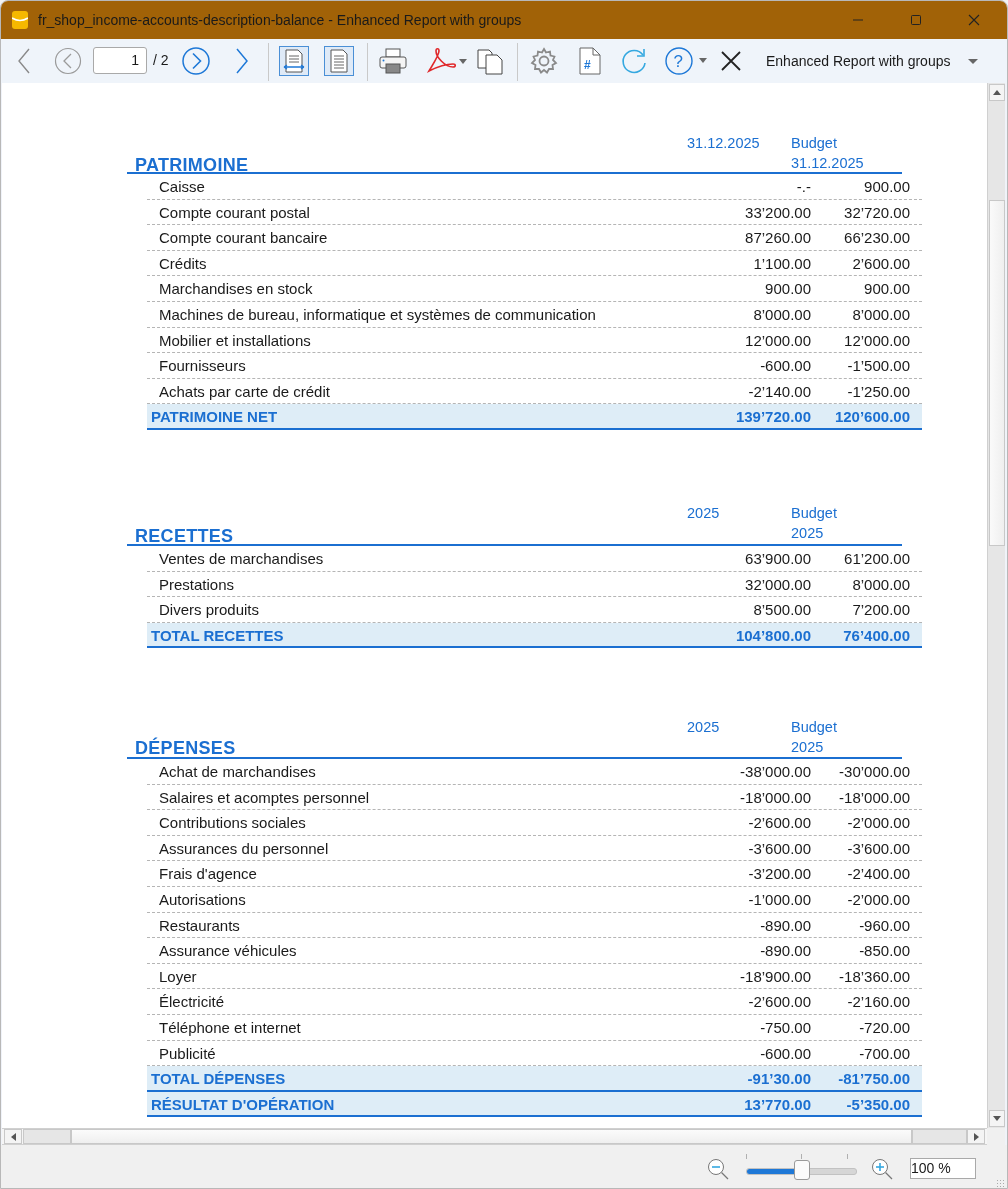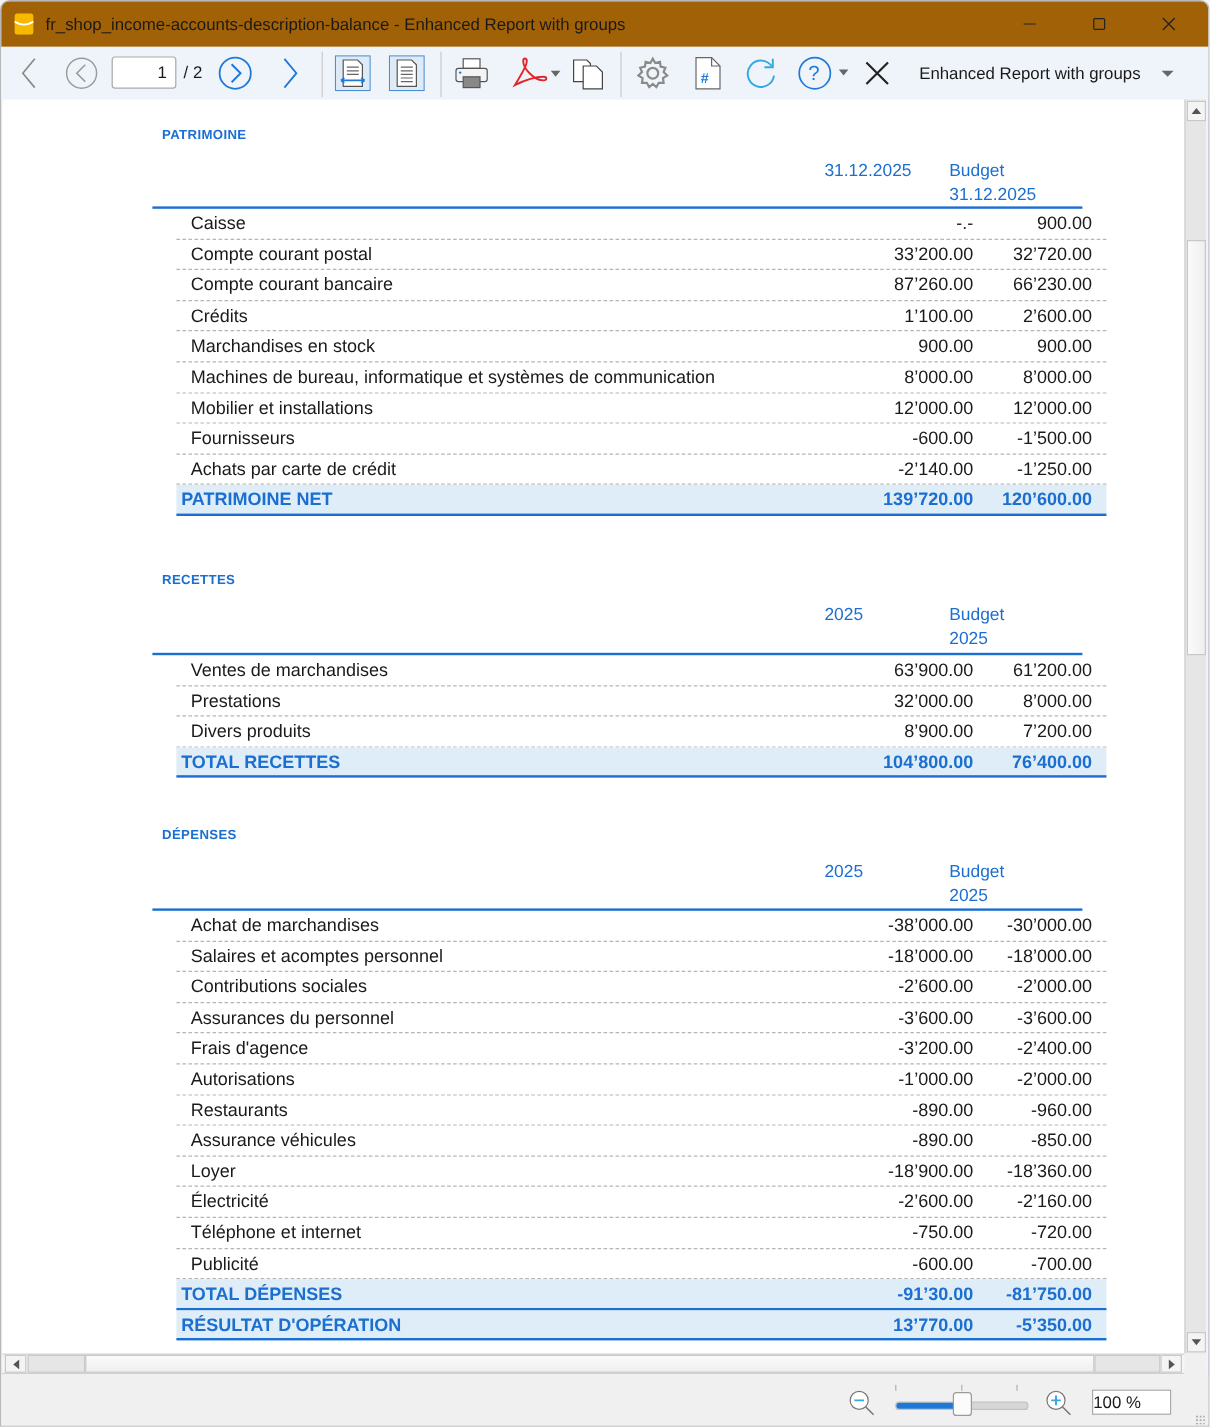--- a/index.html
+++ b/index.html
@@ -56,21 +56,21 @@
   .zoom-in { position: absolute; left: 870px; top: 13px; }
   .zslider { position: absolute; left: 745px; top: 23px; width: 111px; height: 7px; background: #d6d6d6; border: 1px solid #c2c2c2; border-radius: 3px; }
   .zslider-fill { position: absolute; left: 0; top: 0; height: 5px; background: #1e78d7; border-radius: 3px; }
   .zslider-thumb { position: absolute; top: 15px; width: 16px; height: 20px; background: #fbfbfb; border: 1px solid #9a9a9a; border-radius: 3px; }
   .ztick { position: absolute; top: 9px; width: 1px; height: 5px; background: #b0b0b0; }
   .zoom-value { position: absolute; left: 909px; top: 13px; width: 66px; height: 21px; border: 1px solid #a9a9a9; background: #fff; font-size: 14px; line-height: 19px; }
   .grip { position: absolute; right: 3px; bottom: 3px; width: 8px; height: 8px; background-image: radial-gradient(#aaa 1px, transparent 1px); background-size: 3px 3px; }
 
   
   .report { position: absolute; left: 125px; top: 0; width: 775px; }
-  .section-title { position: absolute; left: 8px; font-size: 11px; font-weight: bold; color: #1b6fd1; letter-spacing: 0.3px; }
+  .section-title { position: absolute; left: 8px; font-size: 18px; font-weight: bold; color: #1b6fd1; letter-spacing: 0.3px; margin-top: 48px; }
   .col-head { position: absolute; font-size: 14.5px; font-weight: normal; color: #1b6fd1; text-align: left; line-height: 20px; }
   .col-head.c1 { left: 560px; width: 104px; }
   .col-head.c2 { left: 664px; width: 99px; }
   .head-rule { position: absolute; left: 0; width: 775px; height: 2px; background: #1b6fd1; }
   .row { position: absolute; left: 0; width: 775px; height: 25.6px; border-bottom: 1px dashed #b5b5b5; font-size: 15px; margin-left: 20px; }
   .row .lbl { position: absolute; left: 12px; top: 4px; white-space: nowrap; color: #1a1a1a; }
   .row .v1 { position: absolute; left: 560px; width: 104px; top: 4px; text-align: right; color: #1a1a1a; }
   .row .v2 { position: absolute; left: 664px; width: 99px; top: 4px; text-align: right; color: #1a1a1a; }
   .row.total { background: #deedf7; border-bottom: 2px solid #1b6fd1; }
   .row.total .lbl { left: 4px; font-weight: bold; color: #1b6fd1; }
@@ -285,21 +285,21 @@
           <span class="v1">63’900.00</span>
           <span class="v2">61’200.00</span>
         </div>
         <div class="row" style="top: 488.6px;">
           <span class="lbl">Prestations</span>
           <span class="v1">32’000.00</span>
           <span class="v2">8’000.00</span>
         </div>
         <div class="row" style="top: 514.2px;">
           <span class="lbl">Divers produits</span>
-          <span class="v1">8’900.00</span>
+          <span class="v1">8’500.00</span>
           <span class="v2">7’200.00</span>
         </div>
         <div class="row total" style="top: 539.8px;">
           <span class="lbl">TOTAL RECETTES</span>
           <span class="v1">104’800.00</span>
           <span class="v2">76’400.00</span>
         </div>
         <div class="section-title" style="top: 607px;">DÉPENSES</div>
         <div class="col-head c1" style="top: 634px;">
           <div>2025</div>

